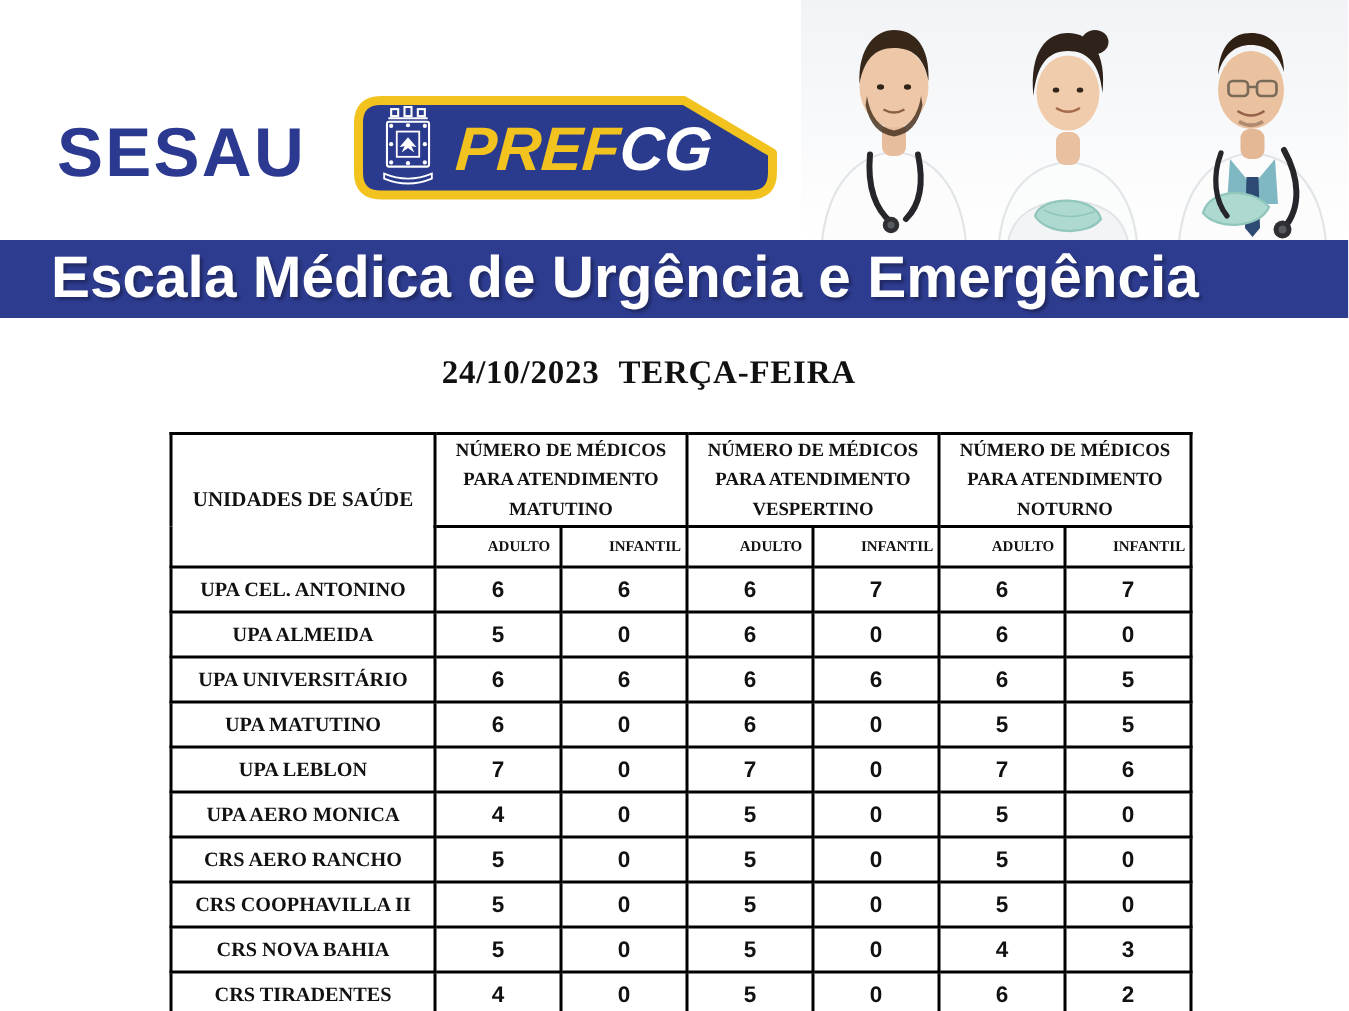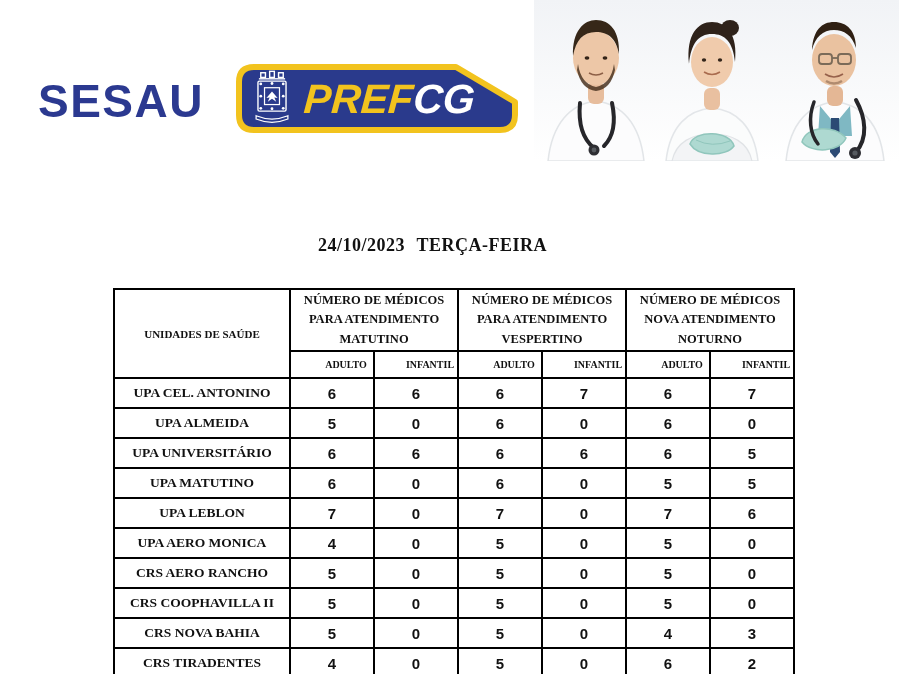--- a/index.html
+++ b/index.html
@@ -36,35 +36,35 @@
   }
   .banner-title{
     display:block;color:#ffffff;font-weight:bold;font-size:39px;
     line-height:52px;padding-left:34px;
     text-shadow:2px 2px 2px rgba(0,0,0,0.30);
     font-family:"Liberation Sans",sans-serif;white-space:nowrap;
   }
   
   .date-line{
     position:absolute;top:235px;left:0;width:845px;text-align:center;
-    font-family:"Liberation Serif",serif;font-weight:bold;font-size:18px;
+    font-family:"Liberation Serif",serif;font-weight:bold;font-size:22px;
     letter-spacing:0.5px;word-spacing:7px;color:#111111;padding-left:20px;
     box-sizing:border-box;
   }
   
   table.schedule{
     position:absolute;left:113px;top:288px;width:680px;
     border-collapse:collapse;table-layout:fixed;
   }
   .schedule th,.schedule td{
     border:2px solid #000000;text-align:center;vertical-align:middle;
     padding:0;color:#111111;
   }
   th.units-th{
-    font-family:"Liberation Serif",serif;font-weight:bold;font-size:11px;margin-left:16px;
+    font-family:"Liberation Serif",serif;font-weight:bold;font-size:14px;margin-left:16px;
   }
   th.group-th{
     font-family:"Liberation Serif",serif;font-weight:bold;font-size:12.5px;
     line-height:1.55;height:60px;padding:0 12px;
   }
   th.sub-th{
     font-family:"Liberation Serif",serif;font-weight:bold;font-size:10px;
     height:25px;
     padding-left:28px;
   }
@@ -171,39 +171,42 @@
               <circle cx="23" cy="42.5" r="1.5"></circle>
               <circle cx="35" cy="42" r="1.5"></circle>
             <path d="M17,31 L23,24 L29,31 L25.5,30.5 L27.5,35 L23,31.8 L18.5,35 L20.5,30.5 Z"></path>
           </g>
         </svg>
         <div class="badge-text"><span class="pref">PREF</span><span class="cg">CG</span></div>
       </div>
     </div>
   </div>
 
+  <div class="banner">
+    <span class="banner-title">Escala Médica de Urgência e Emergência</span>
+  </div>
 
   <div class="date-line">24/10/2023 TERÇA-FEIRA</div>
 
   <table class="schedule">
     <colgroup>
       <col style="width:176px">
       <col style="width:84px">
         <col style="width:84px">
       <col style="width:84px">
         <col style="width:84px">
       <col style="width:84px">
         <col style="width:84px">
     </colgroup>
     <thead>
       <tr>
         <th class="units-th" rowspan="2">UNIDADES DE SAÚDE</th>
         <th class="group-th" colspan="2">NÚMERO DE MÉDICOS PARA ATENDIMENTO MATUTINO</th>
         <th class="group-th" colspan="2">NÚMERO DE MÉDICOS PARA ATENDIMENTO VESPERTINO</th>
-        <th class="group-th" colspan="2">NÚMERO DE MÉDICOS NOVA ATENDIMENTO NOTURNO</th>
+        <th class="group-th" colspan="2">NÚMERO DE MÉDICOS PARA ATENDIMENTO NOTURNO</th>
       </tr>
       <tr>
         <th class="sub-th">ADULTO</th>
         <th class="sub-th">INFANTIL</th>
         <th class="sub-th">ADULTO</th>
         <th class="sub-th">INFANTIL</th>
         <th class="sub-th">ADULTO</th>
         <th class="sub-th">INFANTIL</th>
       </tr>
     </thead>

